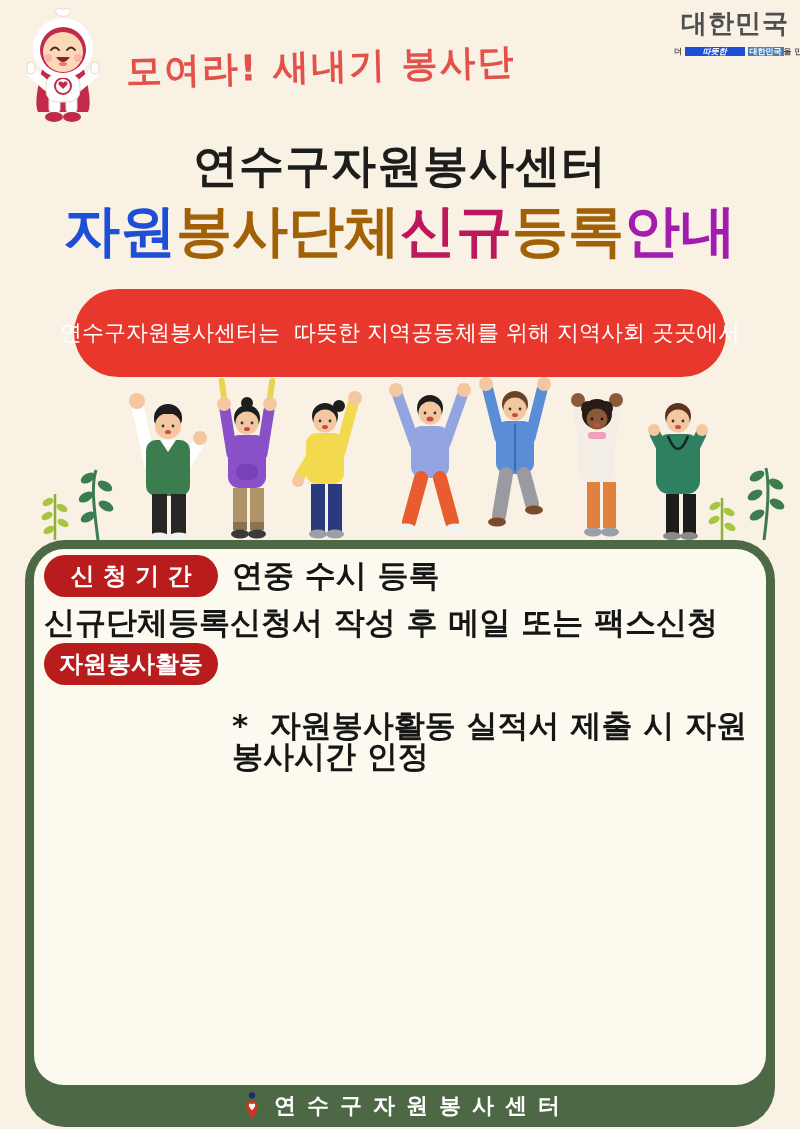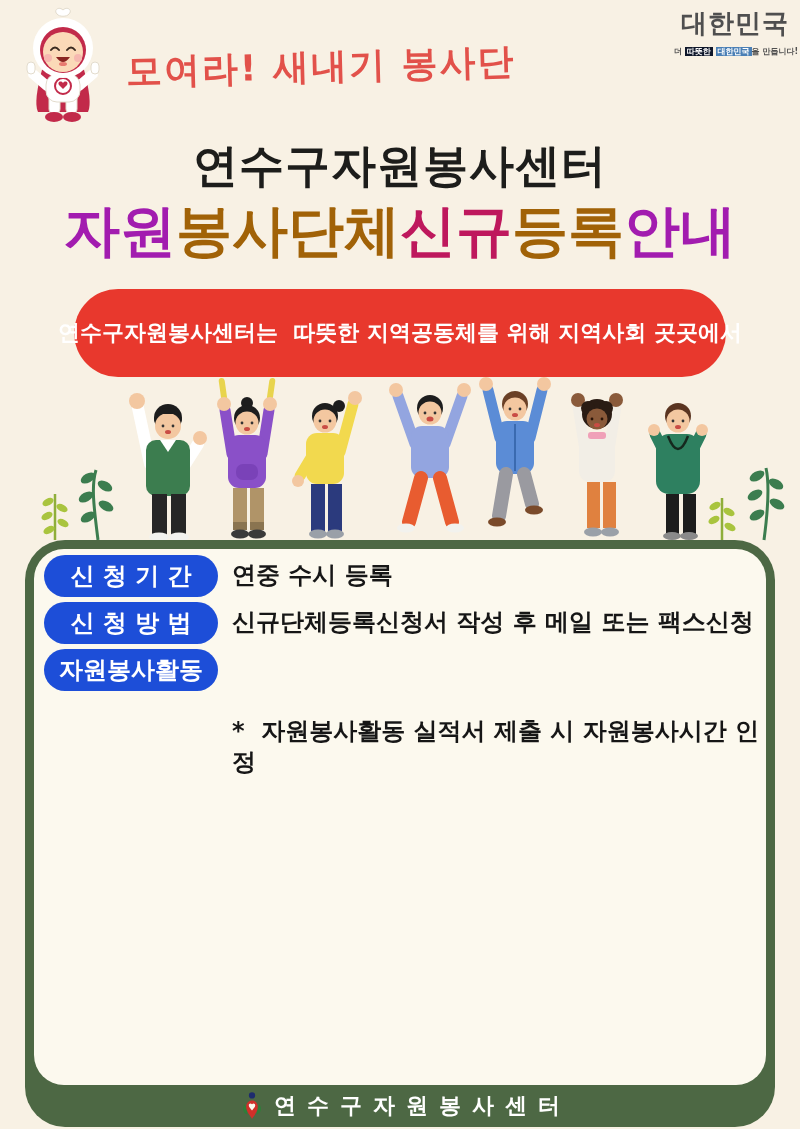--- a/index.html
+++ b/index.html
@@ -8,44 +8,44 @@
 
   
   .mascot{position:absolute;left:12px;top:6px;width:102px;height:122px;}
   .script-text{position:absolute;left:126px;top:42px;width:430px;font-size:36px;font-weight:bold;color:#e2514a;letter-spacing:2px;transform:rotate(-1.5deg);white-space:pre;}
   .logo{position:absolute;right:4px;top:8px;width:122px;text-align:center;}
   .logo-line{font-size:26px;font-weight:bold;color:#4f4f4f;line-height:1.18;letter-spacing:1px;}
   .lg-coral{color:#e06a50;}
   .lg-blue{color:#4a7fb5;}
   .tagline{font-size:8px;font-weight:bold;color:#4f4f4f;margin-top:7px;white-space:nowrap;}
   .tagline span{white-space:pre;}
-  .hl-red{background:#0f172a;color:#fff;padding:0 2px;}
+  .hl-red{background:#1d4ed8;color:#fff;padding:0 18px;font-style:italic;}
   .hl-blue{background:#4a7fb5;color:#fff;padding:0 2px;}
 
   
   .title1{position:absolute;top:136px;left:0;width:800px;text-align:center;font-size:45px;font-weight:bold;color:#1d1d1b;letter-spacing:1px;}
   .title2{position:absolute;top:194px;left:0;width:800px;text-align:center;font-size:56px;font-weight:bold;letter-spacing:0;white-space:nowrap;}
-  .seg-green{color:#a21caf;}
+  .seg-green{color:#1d4ed8;}
   .seg-black{color:#a16207;}
   .seg-red{color:#be185d;}
   .seg-orange{color:#a21caf;}
 
   
-  .intro-box{position:absolute;left:74px;top:289px;width:652px;height:88px;background:#e8382d;border-radius:44px;color:#ffffff;display:flex;justify-content:center;align-items:center;font-size:22px;font-weight:bold;line-height:1.62;text-align:center;}
+  .intro-box{position:absolute;left:74px;top:289px;width:652px;height:88px;background:#e8382d;border-radius:44px;color:#ffffff;display:flex;justify-content:center;align-items:center;font-size:22px;font-weight:normal;line-height:1.62;text-align:center;}
   .intro-box div{white-space:pre;}
 
   
   .illustration{position:absolute;left:0;top:376px;width:800px;height:166px;}
 
   
   .green-box{position:absolute;left:25px;top:540px;width:750px;height:587px;background:#4d6844;border-radius:40px;box-sizing:border-box;padding:9px 9px 0 9px;display:flex;flex-direction:column;}
   .box-inner{background:#fcf9ee;border-radius:30px;flex:1;padding:6px 6px 0 10px;overflow:hidden;}
   .info-row{display:flex;align-items:flex-start;margin-bottom:5px;}
-  .pill{width:174px;min-width:174px;height:42px;line-height:42px;background:#1d4ed8;border-radius:24px;color:#fff;font-weight:bold;font-size:24px;text-align:center;margin-right:14px;white-space:pre;}
-  .row-content{font-size:24px;font-weight:bold;color:#161616;line-height:31px;white-space:pre-wrap;padding-top:5px;}
+  .pill{width:174px;min-width:174px;height:42px;line-height:42px;background:#b91c1c;border-radius:24px;color:#fff;font-weight:bold;font-size:24px;text-align:center;margin-right:14px;white-space:pre;}
+  .row-content{font-size:31px;font-weight:bold;color:#161616;line-height:31px;white-space:pre-wrap;padding-top:5px;}
 
   
   .box-footer{height:42px;flex-shrink:0;display:flex;align-items:center;justify-content:center;color:#ffffff;font-size:22px;font-weight:bold;letter-spacing:11px;padding-left:11px;}
   .footer-emblem{width:24px;height:30px;margin-right:10px;flex-shrink:0;}
 </style>
 </head>
 <body>
 
 <div id="poster">
 
@@ -259,21 +259,20 @@
 
   <div class="green-box">
     <div class="box-inner">
 
       <div class="info-row">
         <div class="pill">신 청 기 간</div>
         <div class="row-content"><div>연중 수시 등록</div></div>
       </div>
 
       <div class="info-row">
-        <div class="pill">신 청 방 법</div>
         <div class="row-content"><div>신규단체등록신청서 작성 후 메일 또는 팩스신청</div></div>
       </div>
 
 
       <div class="info-row">
         <div class="pill">자원봉사활동</div>
         <div class="row-content">
           <div>*  자원봉사활동 실적서 제출 시 자원봉사시간 인정</div>
           
           

